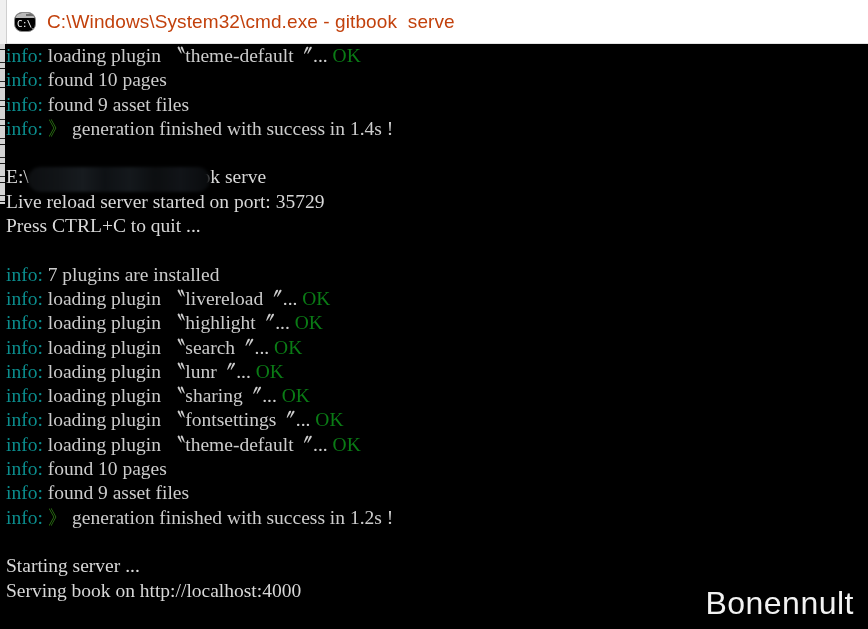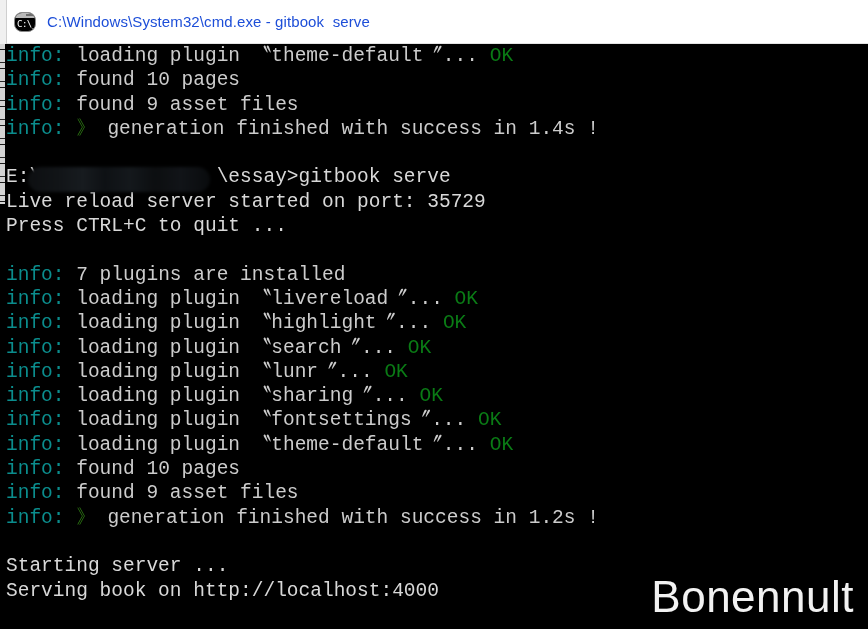--- a/index.html
+++ b/index.html
@@ -83,22 +83,22 @@
     color: #ffffff;
     font-family: "DejaVu Sans Mono", "Liberation Mono", monospace;
     font-size: 9px;
     line-height: 13px;
     letter-spacing: -0.5px;
     white-space: nowrap;
   }
 
   .titlebar-text {
     font-family: "Liberation Sans", sans-serif;
-    font-size: 15px;
-    color: #1d4ed8;
+    font-size: 19px;
+    color: #c2410c;
     white-space: pre;
     line-height: 1;
     letter-spacing: 0.1px;
   }
 
   
   .console {
     position: absolute;
     left: 0;
     top: 44px;
@@ -131,21 +131,21 @@
       #d4d4d4 6px, #d4d4d4 18px,
       #2a2a2a 18px, #2a2a2a 19px
     );
   }
 
   .lines {
     position: absolute;
     left: 6px;
     top: 0;
     right: 0;
-    font-family: Liberation Mono, monospace;
+    font-family: Liberation Serif, serif;
     font-size: 19.5px;
     line-height: 24.3px;
     color: #cccccc;
     white-space: pre;
     letter-spacing: 0px;
   }
   .line {
     height: 24.3px;
     white-space: pre;
   }
@@ -177,21 +177,21 @@
     z-index: 2;
     pointer-events: none;
   }
 
   
   .watermark {
     position: absolute;
     right: 14px;
     bottom: 10px;
     font-family: "Liberation Sans", sans-serif;
-    font-size: 44px;
+    font-size: 32px;
     color: #f2f2f2;
     letter-spacing: 0.5px;
     line-height: 1;
     z-index: 4;
     user-select: none;
   }
 </style>
 </head>
 <body>
 

